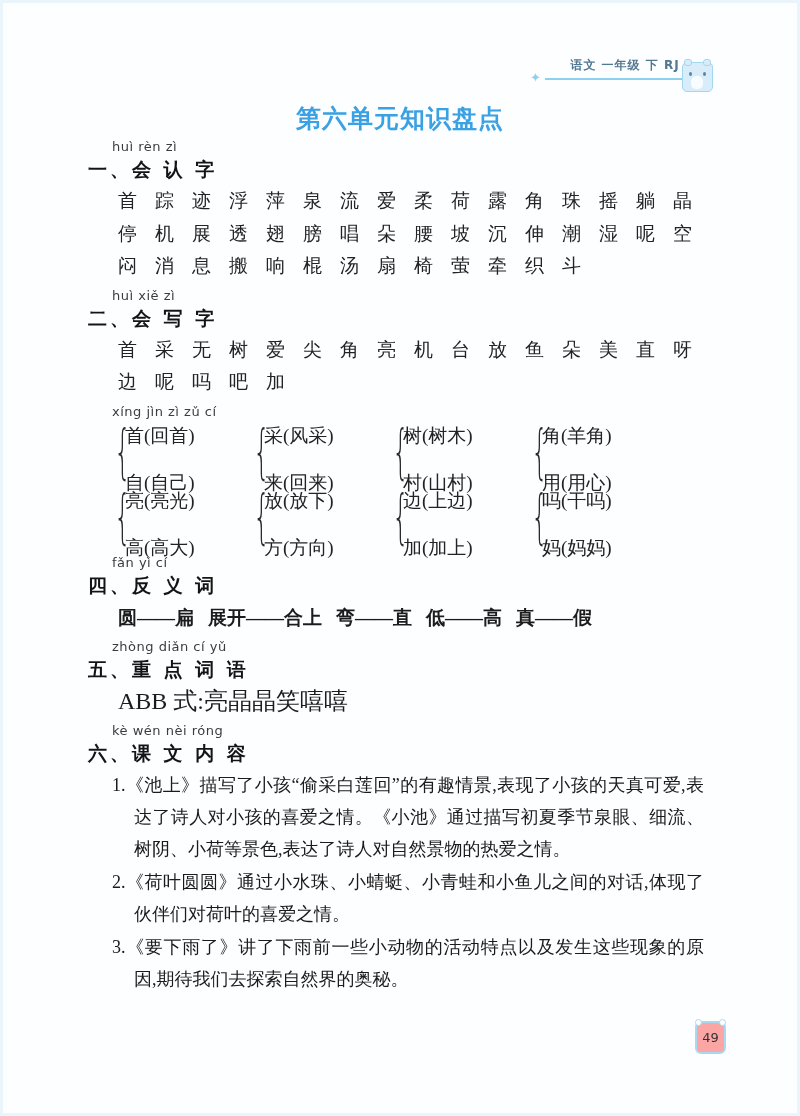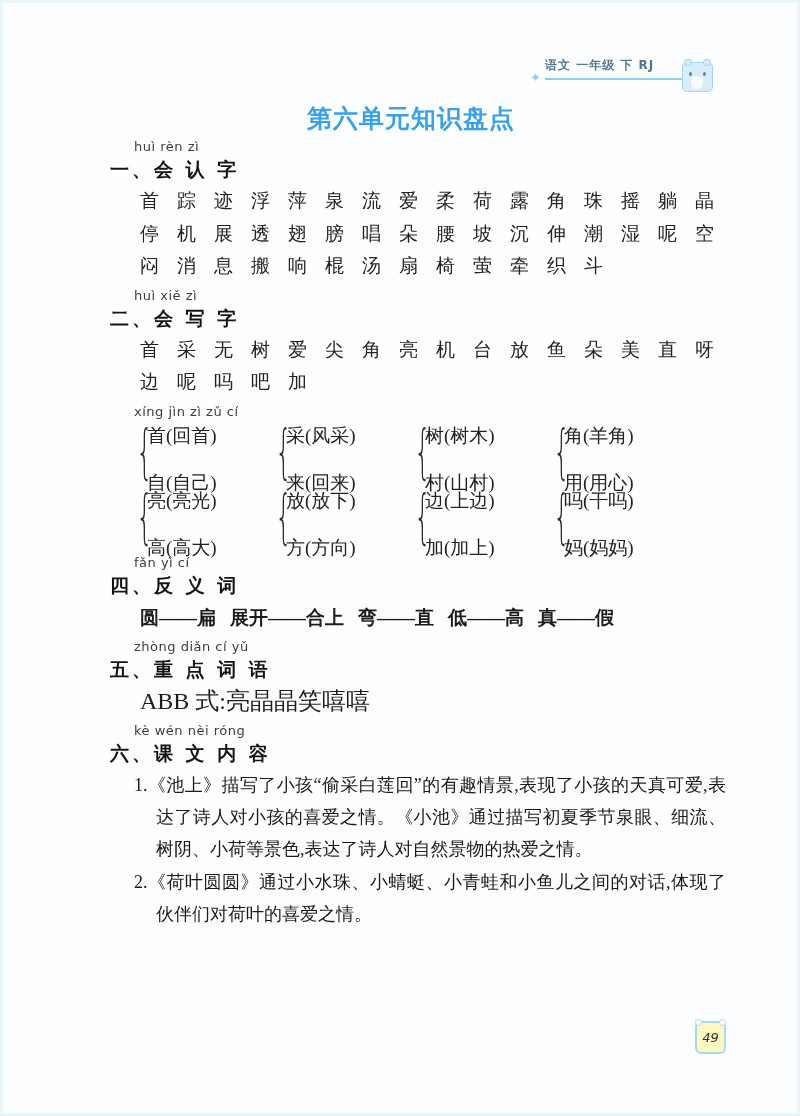--- a/index.html
+++ b/index.html
@@ -11,38 +11,38 @@
   .page {
     position:absolute; inset:0; background:#fdfeff;
     box-shadow: inset 0 0 0 3px #eaf5fb;
   }
 
   
   .page-header { position:absolute; left:545px; top:57px; width:160px; }
   .header-label {
     font-family:"DejaVu Sans","Liberation Sans",sans-serif;
     font-size:12px; font-weight:bold; letter-spacing:1px;
-    color:#52788f; white-space:nowrap;
+    color:#52788f; text-align:center; white-space:nowrap;
   }
   .header-rule { position:relative; height:2px; background:#8ed1ef; margin-top:4px; }
   .sparkle { position:absolute; left:-15px; top:-8px; color:#8ed1ef; font-size:13px;
     font-family:"DejaVu Sans",sans-serif; }
   .mascot { position:absolute; right:-8px; top:-16px; width:31px; height:30px;
     background:#d8edf9; border:1.5px solid #a3d6ef; border-radius:5px; }
   .mascot .ear { position:absolute; width:8px; height:7px; background:#d8edf9;
     border:1.5px solid #a3d6ef; border-radius:3px; top:-4px; }
   .mascot .ear.left { left:1px; } .mascot .ear.right { right:1px; }
   .mascot .eye { position:absolute; width:3px; height:4px; background:#5a87a5;
     border-radius:50%; top:9px; }
   .mascot .eye.left { left:6px; } .mascot .eye.right { right:6px; }
   .mascot .muzzle { position:absolute; left:8px; bottom:2px; width:12px; height:13px;
     background:#f7fcff; border-radius:5px; }
 
   
-  .content { position:absolute; inset:0; padding-top:104px;padding-left:22px; }
+  .content { position:absolute; inset:0; padding-top:104px; }
   .title {
     text-align:center; font-family:"DejaVu Sans","Liberation Sans",sans-serif;
     font-size:25px; font-weight:bold; letter-spacing:1px; color:#3aa1e4;
     line-height:30px;
   }
 
   
   .section { margin-top:5px; }
   .pinyin {
     margin-left:112px; font-family:"DejaVu Sans","Liberation Sans",sans-serif;
@@ -65,22 +65,22 @@
     font-weight:bold; line-height:33px; color:#1c1c1c; }
   .abb-row { display:flex; margin-left:118px; font-size:24px; line-height:33px;
     color:#1c1c1c; }
   .abb-words { display:flex; }
   .paras { margin-left:112px; width:592px; }
   .para { font-size:18px; line-height:32.4px; color:#1b1b1b; text-align:justify;
     padding-left:22px; text-indent:-22px; }
 
   
   .page-badge { position:absolute; left:695px; top:1021px; width:31px; height:33px;
-    background:#fef9c3; border:2px solid #a9d9f0; border-radius:6px;
-    display:flex; align-items:center; justify-content:center;font-style:italic; }
+    background:#fca5a5; border:2px solid #a9d9f0; border-radius:6px;
+    display:flex; align-items:center; justify-content:center; }
   .page-badge::before, .page-badge::after { content:""; position:absolute; top:-4px;
     width:5px; height:5px; background:#ffffff; border:1.5px solid #a9d9f0;
     border-radius:50%; }
   .page-badge::before { left:-2px; } .page-badge::after { right:-2px; }
   .page-num { font-family:"DejaVu Sans",sans-serif; font-size:13px; color:#333; }
 </style>
 </head>
 <body>
 
 <div class="page">
@@ -275,20 +275,21 @@
           </span>
       </div>
     </section>
 
     <section class="section">
       <div class="pinyin">kè wén nèi róng</div>
       <h2 class="heading">六、课 文 内 容</h2>
       <div class="paras">
           <div class="para">1.《池上》描写了小孩“偷采白莲回”的有趣情景,表现了小孩的天真可爱,表达了诗人对小孩的喜爱之情。《小池》通过描写初夏季节泉眼、细流、树阴、小荷等景色,表达了诗人对自然景物的热爱之情。</div>
           <div class="para">2.《荷叶圆圆》通过小水珠、小蜻蜓、小青蛙和小鱼儿之间的对话,体现了伙伴们对荷叶的喜爱之情。</div>
+          <div class="para">3.《要下雨了》讲了下雨前一些小动物的活动特点以及发生这些现象的原因,期待我们去探索自然界的奥秘。</div>
         </div>
     </section>
   </div>
 
   <div class="page-badge">
     <span class="page-num">49</span>
   </div>
 
 </div>
 

